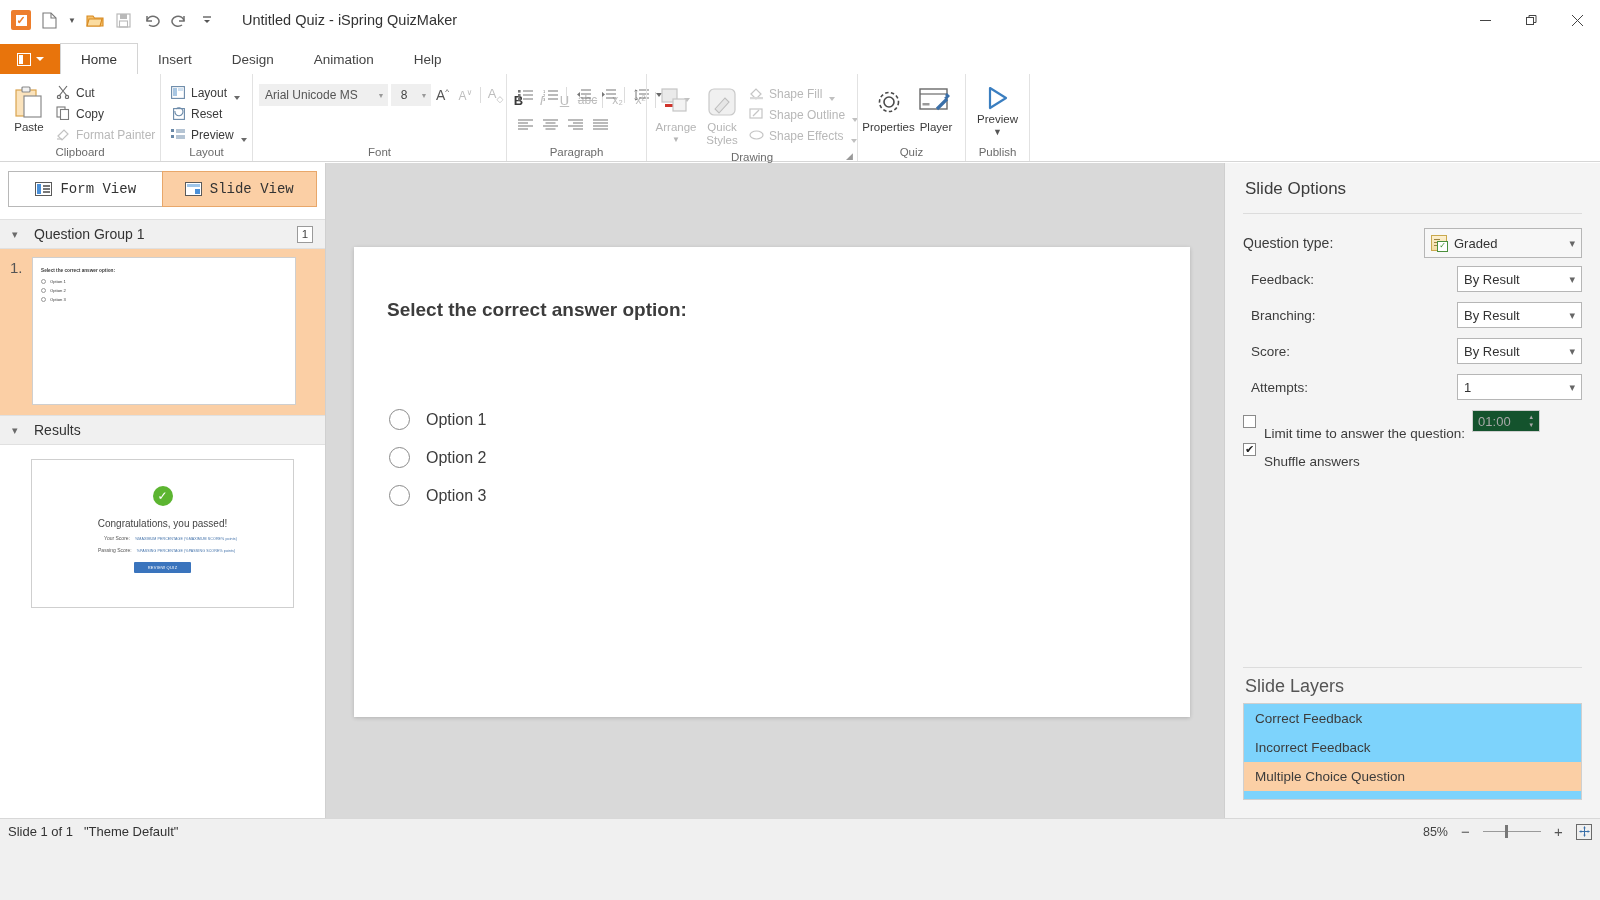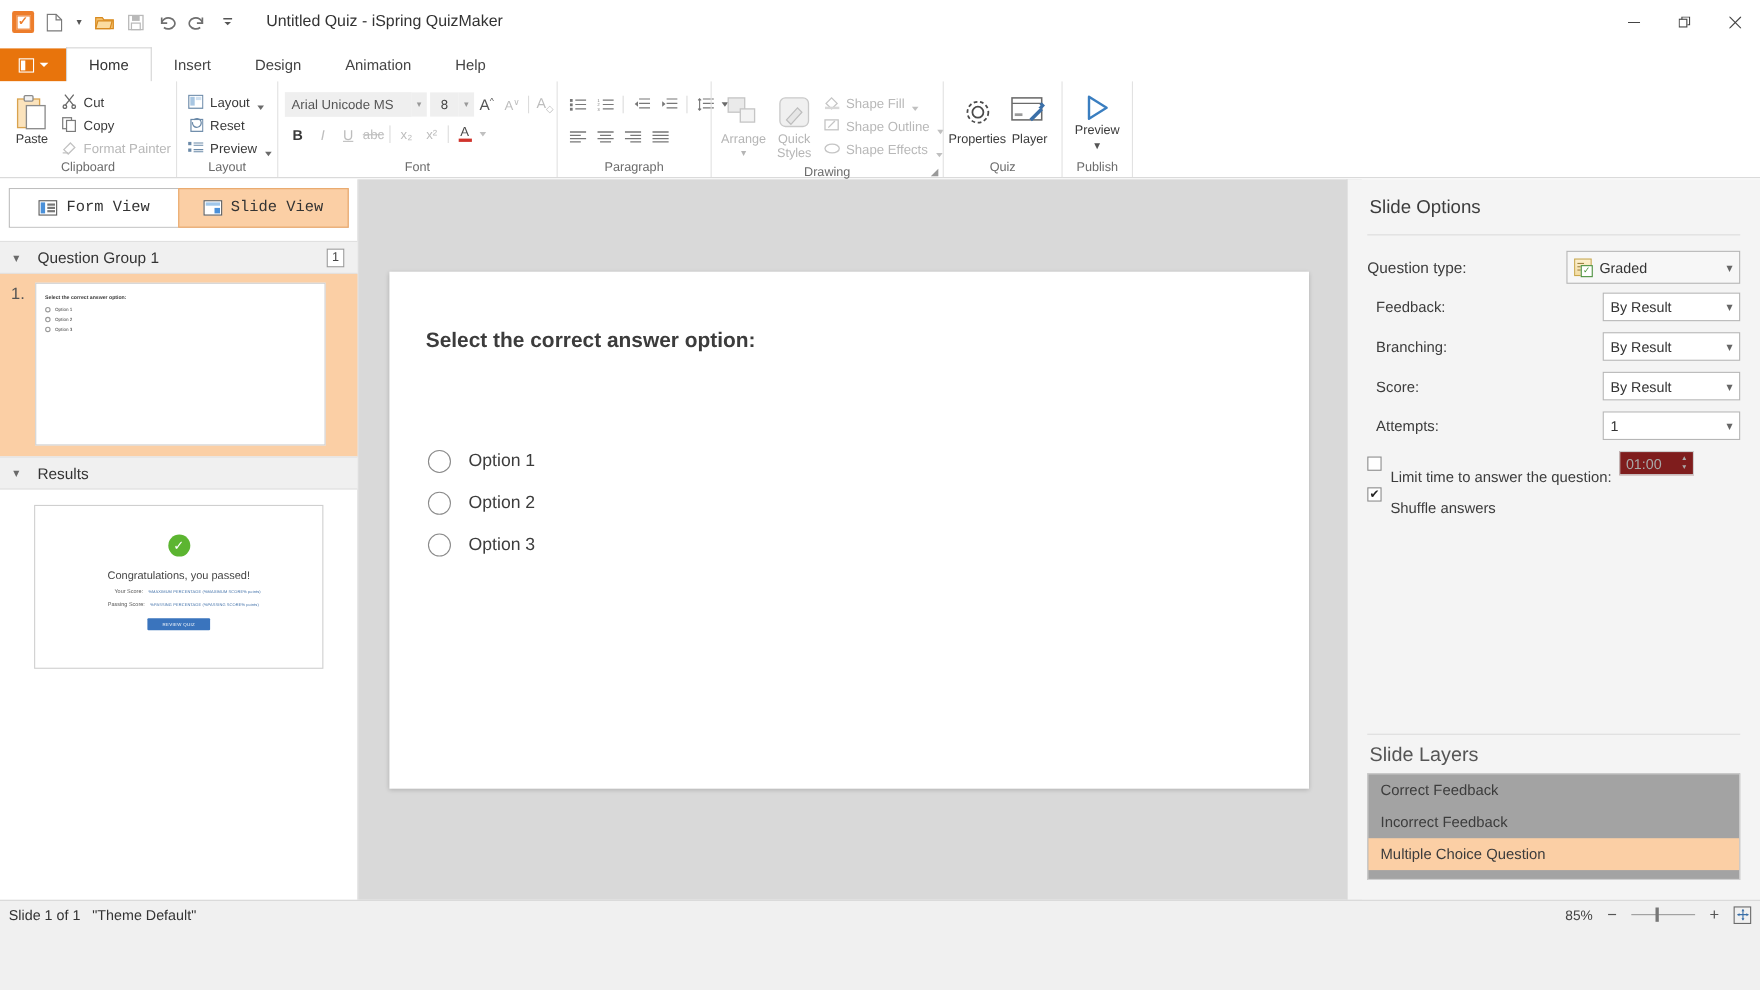--- a/index.html
+++ b/index.html
@@ -262,33 +262,33 @@
     line-height: 7px; text-align: center;
   }
   .cb-row { display: flex; align-items: center; height: 26px; margin-top: 2px; }
   .cbox {
     width: 13px; height: 13px; border: 1px solid #8a8a8a; background: #fff; margin-right: 8px;
     display: flex; align-items: center; justify-content: center; font-size: 11px; color: #222;
     flex: none;
   }
   .cb-text { font-size: 13.5px; color: #3c3c3c; margin-top: 24px; }
   .spin {
-    margin-left: 7px; width: 68px; height: 22px; border: 1px solid #cfcfcf; background: #7f1d1d;
+    margin-left: 7px; width: 68px; height: 22px; border: 1px solid #cfcfcf; background: #14532d;
     display: flex; align-items: center; padding: 0 5px; font-size: 13px; color: #a8a8a8;
   }
   .spin-arrows {
     margin-left: auto; display: flex; flex-direction: column; gap: 2px; color: #aaa; font-size: 6px;
     line-height: 6px;
   }
 
   .layers-hr { height: 1px; background: #dcdcdc; position: absolute; left: 18px; right: 18px; top: 504px; }
   .layers-title { position: absolute; left: 20px; top: 513px; font-size: 18px; color: #555; }
   .layers-box {
     position: absolute; left: 18px; right: 18px; top: 540px; bottom: 18px;
-    background: #a3a3a3; border: 1px solid #cfcfcf;
+    background: #7dd3fc; border: 1px solid #cfcfcf;
   }
   .layer-item { height: 29px; display: flex; align-items: center; padding-left: 11px; font-size: 13.5px; color: #3c3c3c; }
   .layer-item.sel-layer { background: #fbcfa5; }
 
   
   .statusbar {
     position: absolute; left: 0; top: 818px; width: 1600px; height: 82px;
     background: #f0f0f0; border-top: 1px solid #d8d8d8;
   }
   .status-left { position: absolute; left: 8px; top: 5px; font-size: 13px; color: #333; }
@@ -479,21 +479,21 @@
             </span>
             <span>Preview</span>
             <span class="mini-caret"></span>
           </div>
         </div>
       </div>
       <div class="rgroup-label">Layout</div>
     </div>
 
     <div class="rgroup" style="width:254px">
-      <div class="rgroup-body" style="flex-direction:column;padding-top:8px">
+      <div class="rgroup-body" style="flex-direction:row;padding-top:8px">
         <div class="fontrow1">
           <div class="fontname">
               <span>Arial Unicode MS</span>
             </div>
           <div class="fontdd">
               <span style="font-size:7px;color:#999">▼</span>
             </div>
           <div class="fontsize">
               <span>8</span>
             </div>

